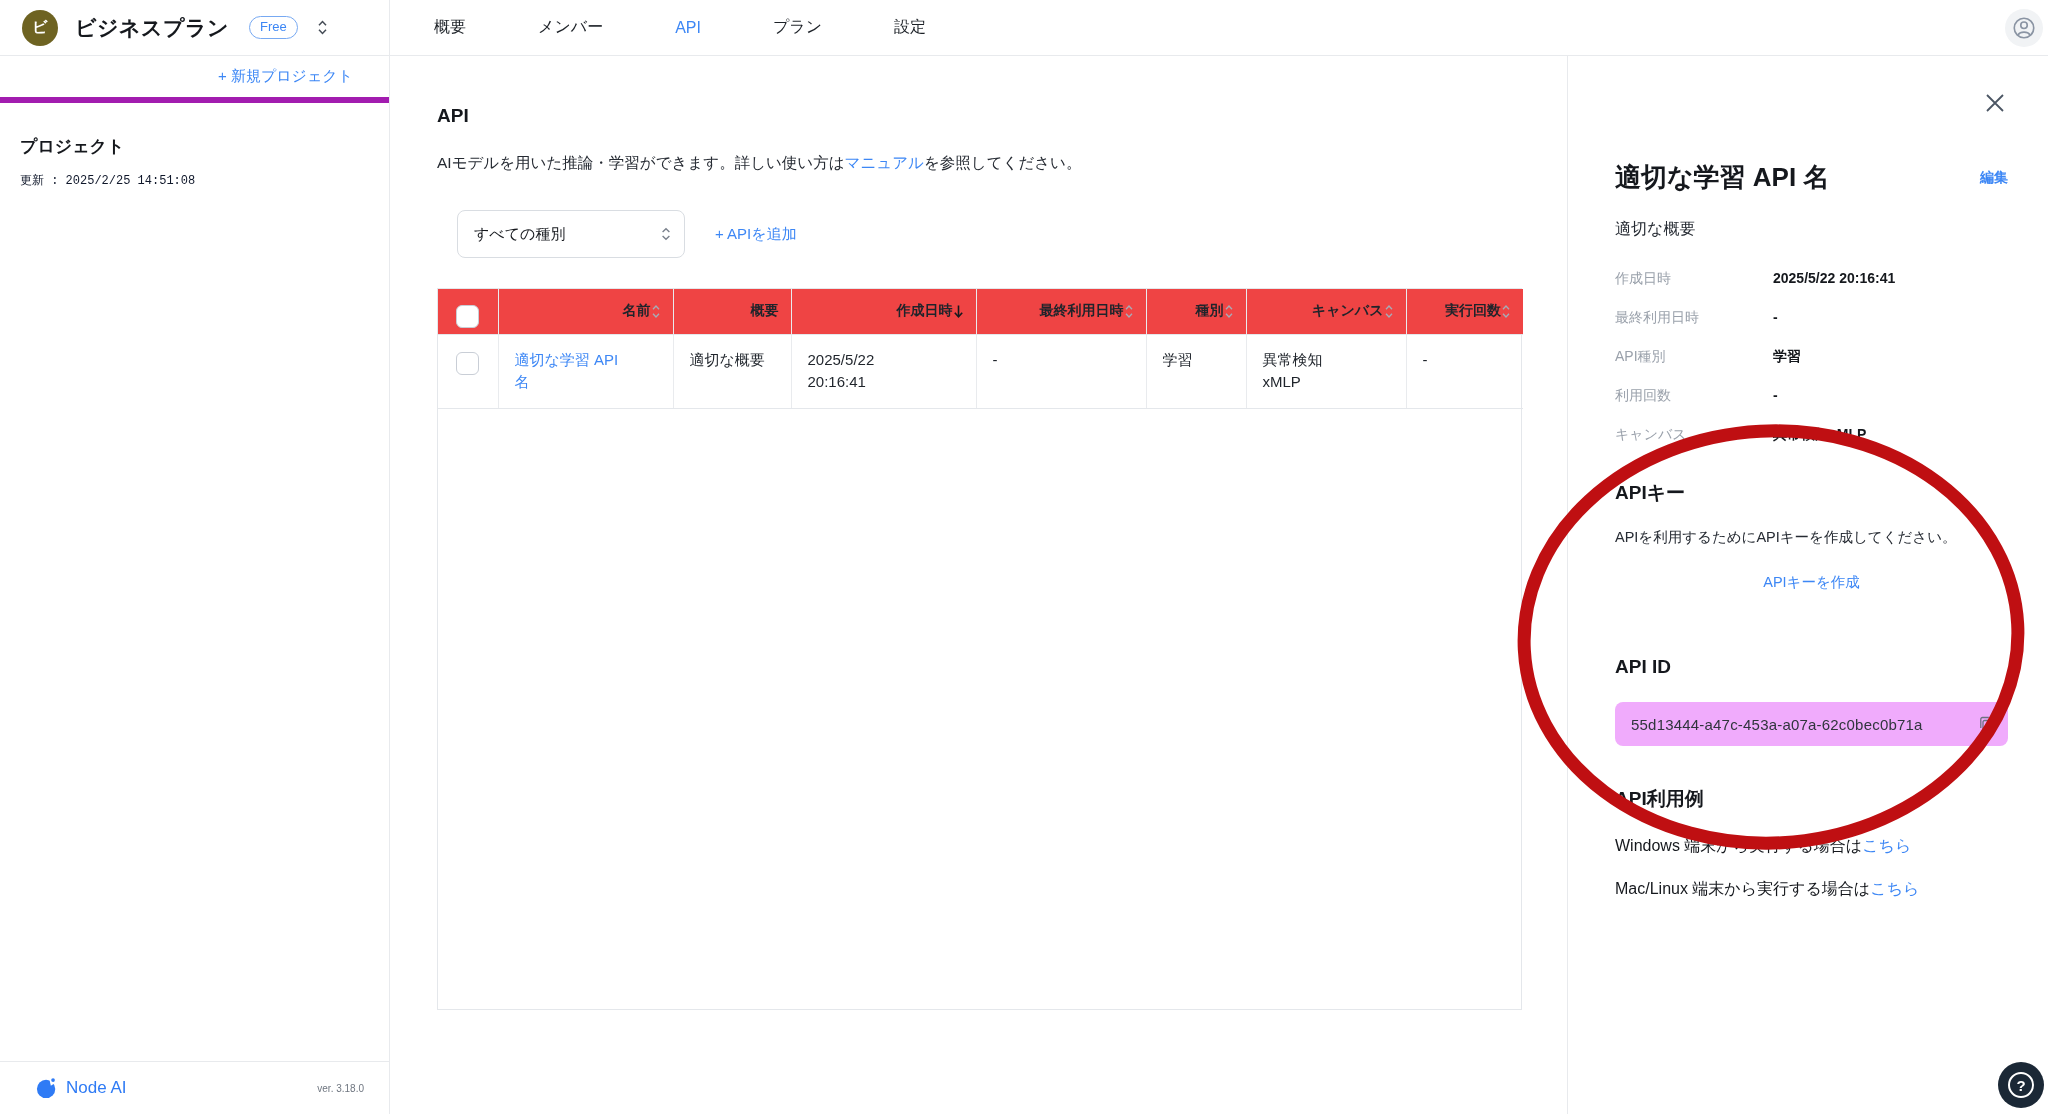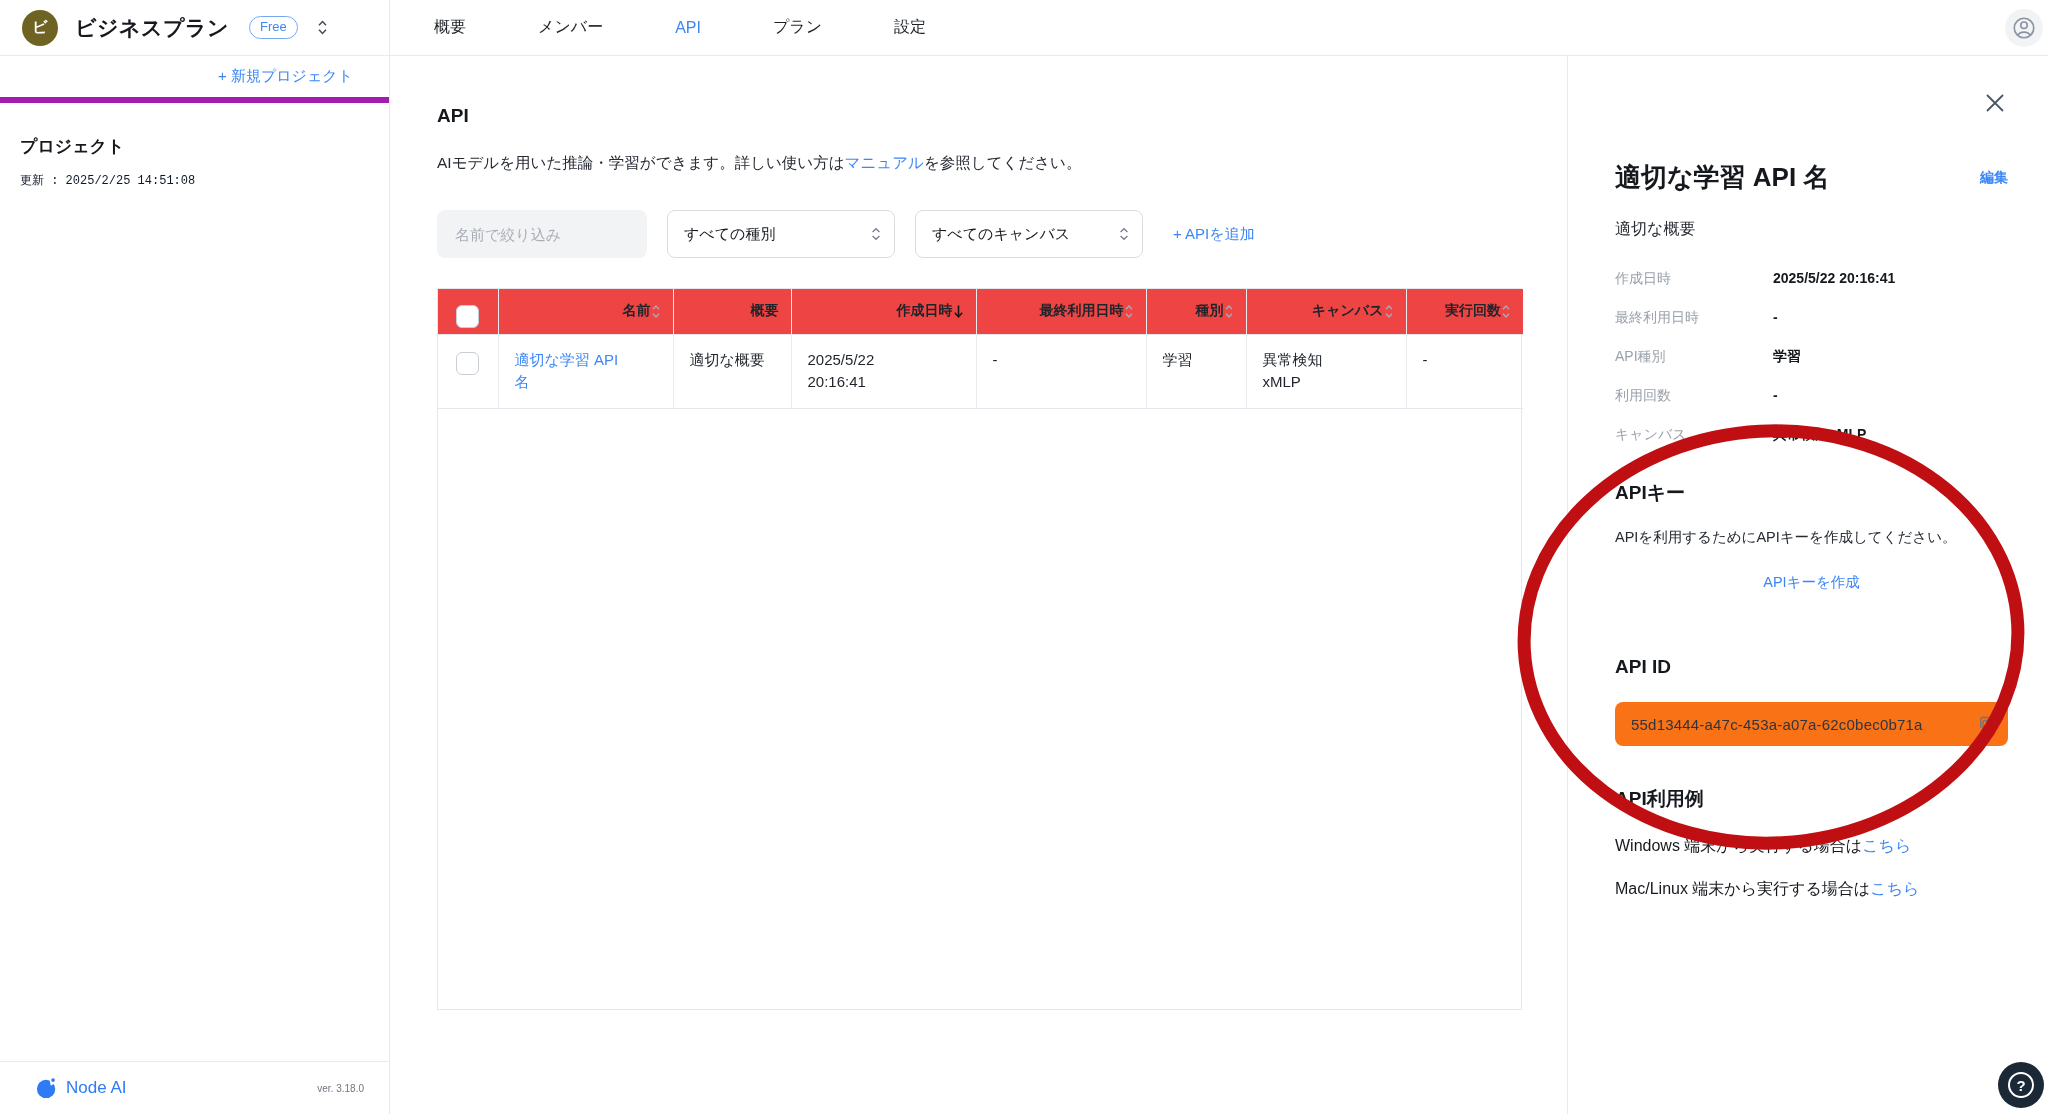--- a/index.html
+++ b/index.html
@@ -82,21 +82,21 @@
   .panel-summary { margin-top:24px; font-size:16px; color:#262b33; }
   .fields { margin-top:30px; }
   .field-row { display:flex; margin-bottom:21px; font-size:14px; }
   .field-label { width:158px; color:#9aa1ab; flex:none; }
   .field-value { color:#15181d; font-weight:bold; }
   .section-heading { font-size:19px; font-weight:bold; }
   .sec-apikey { margin-top:36px; }
   .apikey-desc { margin-top:22px; font-size:14.5px; color:#262b33; }
   .create-link { margin-top:26px; text-align:center; font-size:14.5px; }
   .sec-apiid { margin-top:64px; }
-  .id-box { margin-top:24px; height:44px; background:#f97316; border-radius:8px; display:flex;
+  .id-box { margin-top:24px; height:44px; background:#f0abfc; border-radius:8px; display:flex;
             align-items:center; padding:0 12px 0 16px; font-size:15px; color:#30353d; }
   .id-value { flex:1; letter-spacing:.2px; }
   .copy-btn { cursor:pointer; display:flex; align-items:center; }
   .sec-usage { margin-top:40px; }
   .usage-line { margin-top:22px; font-size:16px; }
 
   
   .red-annotation { position:absolute; left:1500px; top:413px; width:545px; height:450px;
                     pointer-events:none; z-index:10; }
   .help-btn { position:absolute; right:4px; bottom:6px; width:46px; height:46px; border-radius:50%;
@@ -155,30 +155,22 @@
   </div>
 </div>
 
 <div class="main">
   <div class="main-title">API</div>
   <div class="main-desc">
     <span>AIモデルを用いた推論・学習ができます。詳しい使い方は</span><span class="link">マニュアル</span><span>を参照してください。</span>
   </div>
 
   <div class="filters">
-    <input class="search-input" placeholder="名前で絞り込み" style="">
     <div class="select">
       <span class="select-label">すべての種別</span>
-      <svg width="12" height="16" viewBox="0 0 12 16">
-          <path d="M2.6 6 L6 2.8 L9.4 6" stroke="#7a818c" stroke-width="1.4" fill="none"></path>
-          <path d="M2.6 10 L6 13.2 L9.4 10" stroke="#7a818c" stroke-width="1.4" fill="none"></path>
-        </svg>
-    </div>
-    <div class="select">
-      <span class="select-label">すべてのキャンバス</span>
       <svg width="12" height="16" viewBox="0 0 12 16">
           <path d="M2.6 6 L6 2.8 L9.4 6" stroke="#7a818c" stroke-width="1.4" fill="none"></path>
           <path d="M2.6 10 L6 13.2 L9.4 10" stroke="#7a818c" stroke-width="1.4" fill="none"></path>
         </svg>
     </div>
     <span class="add-api link">+ APIを追加</span>
   </div>
 
   <div class="table-box">
     <table>

